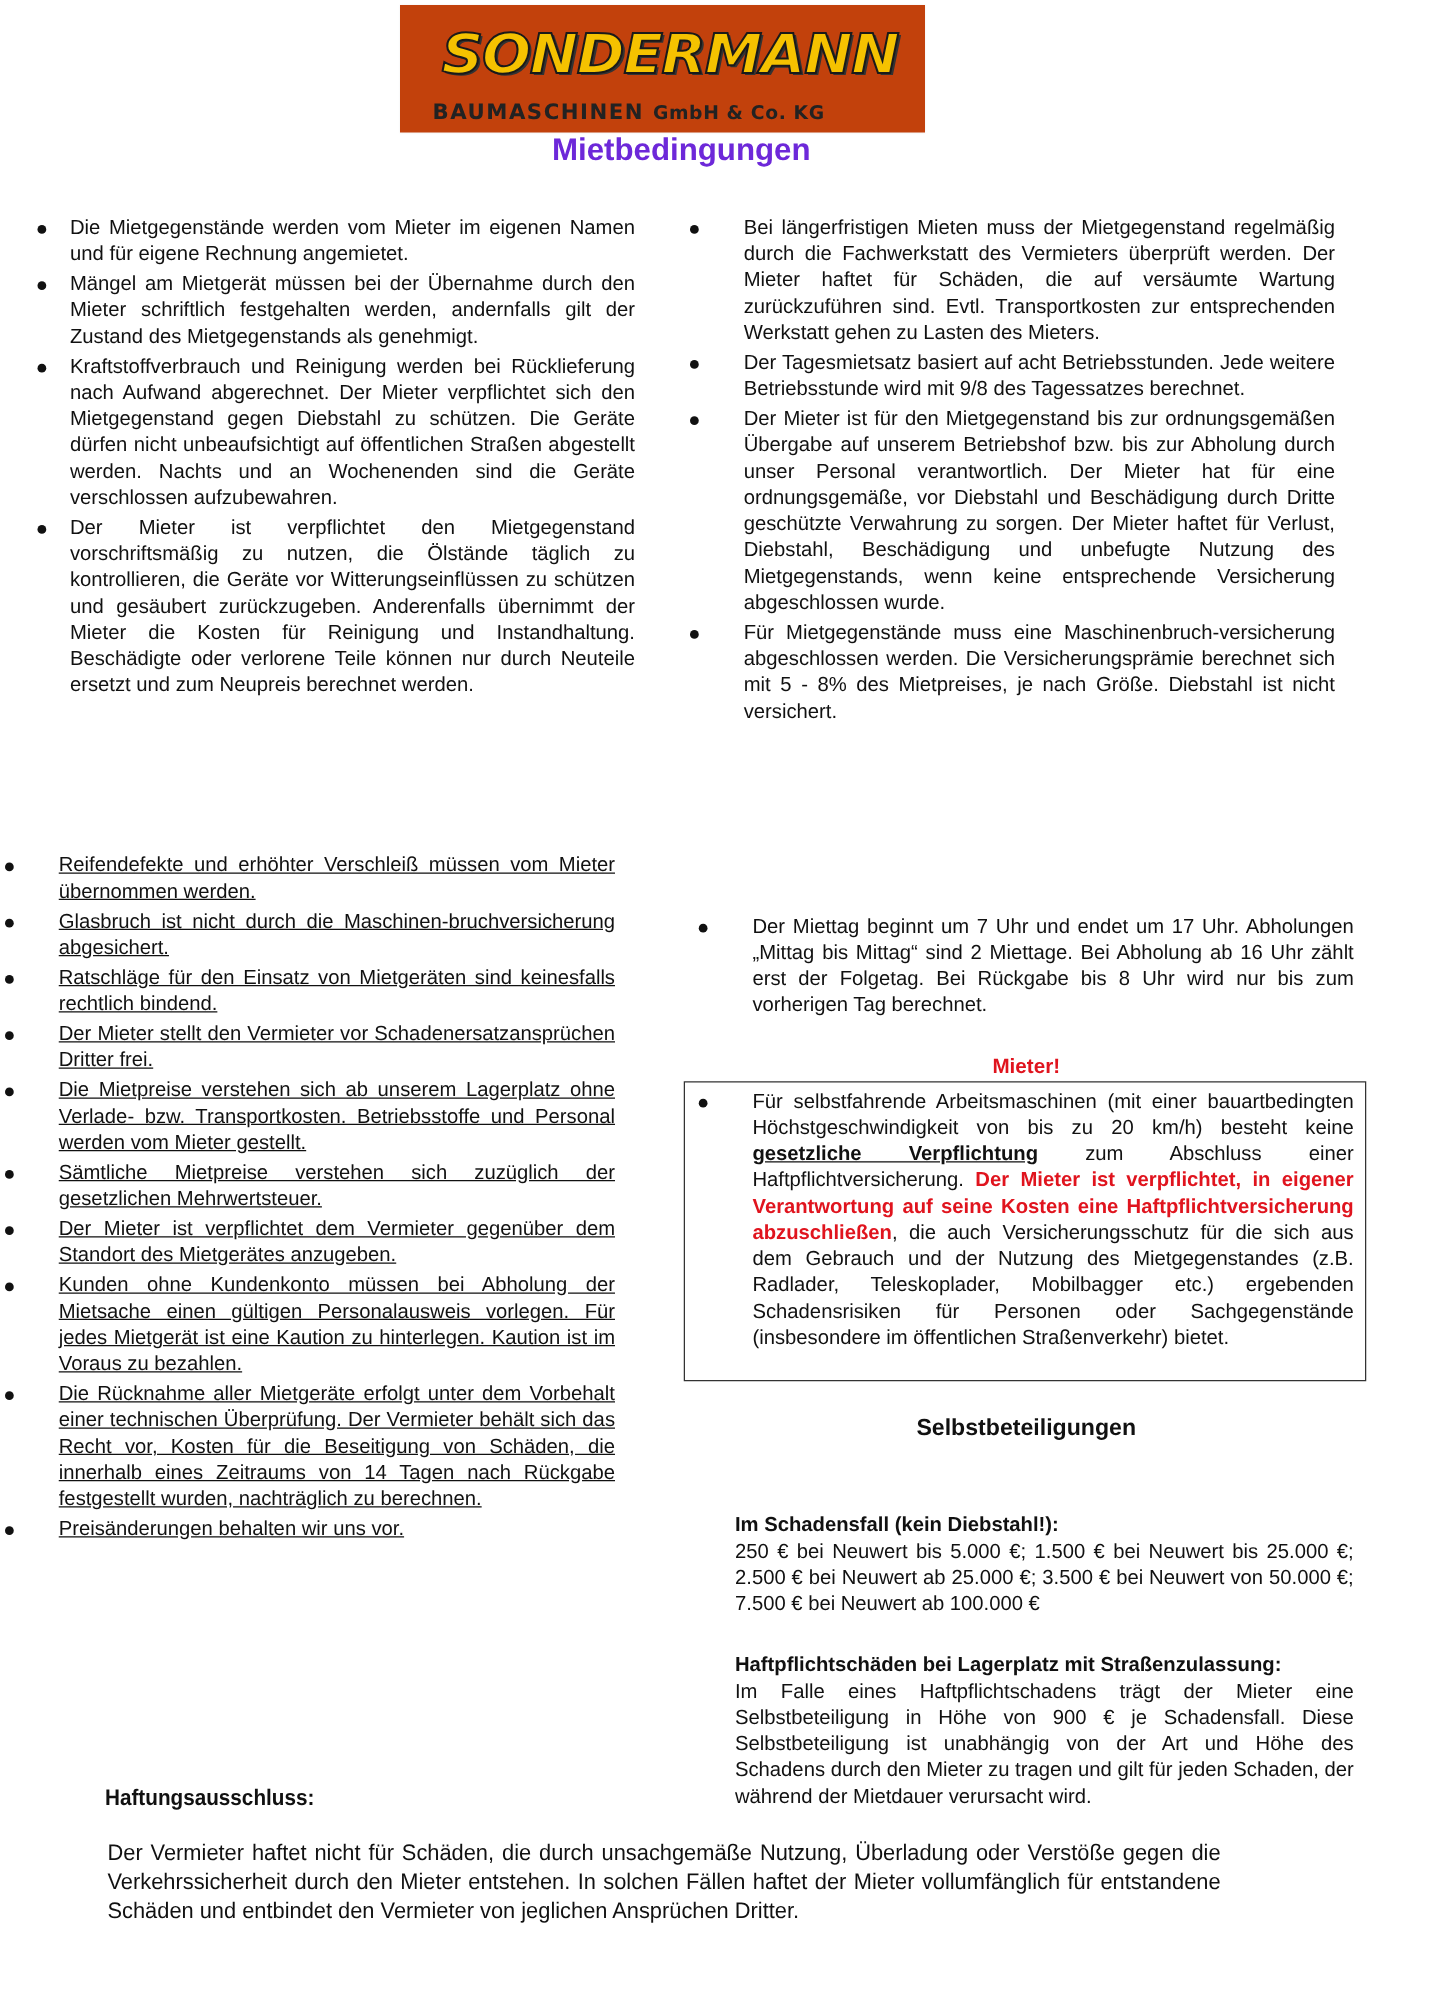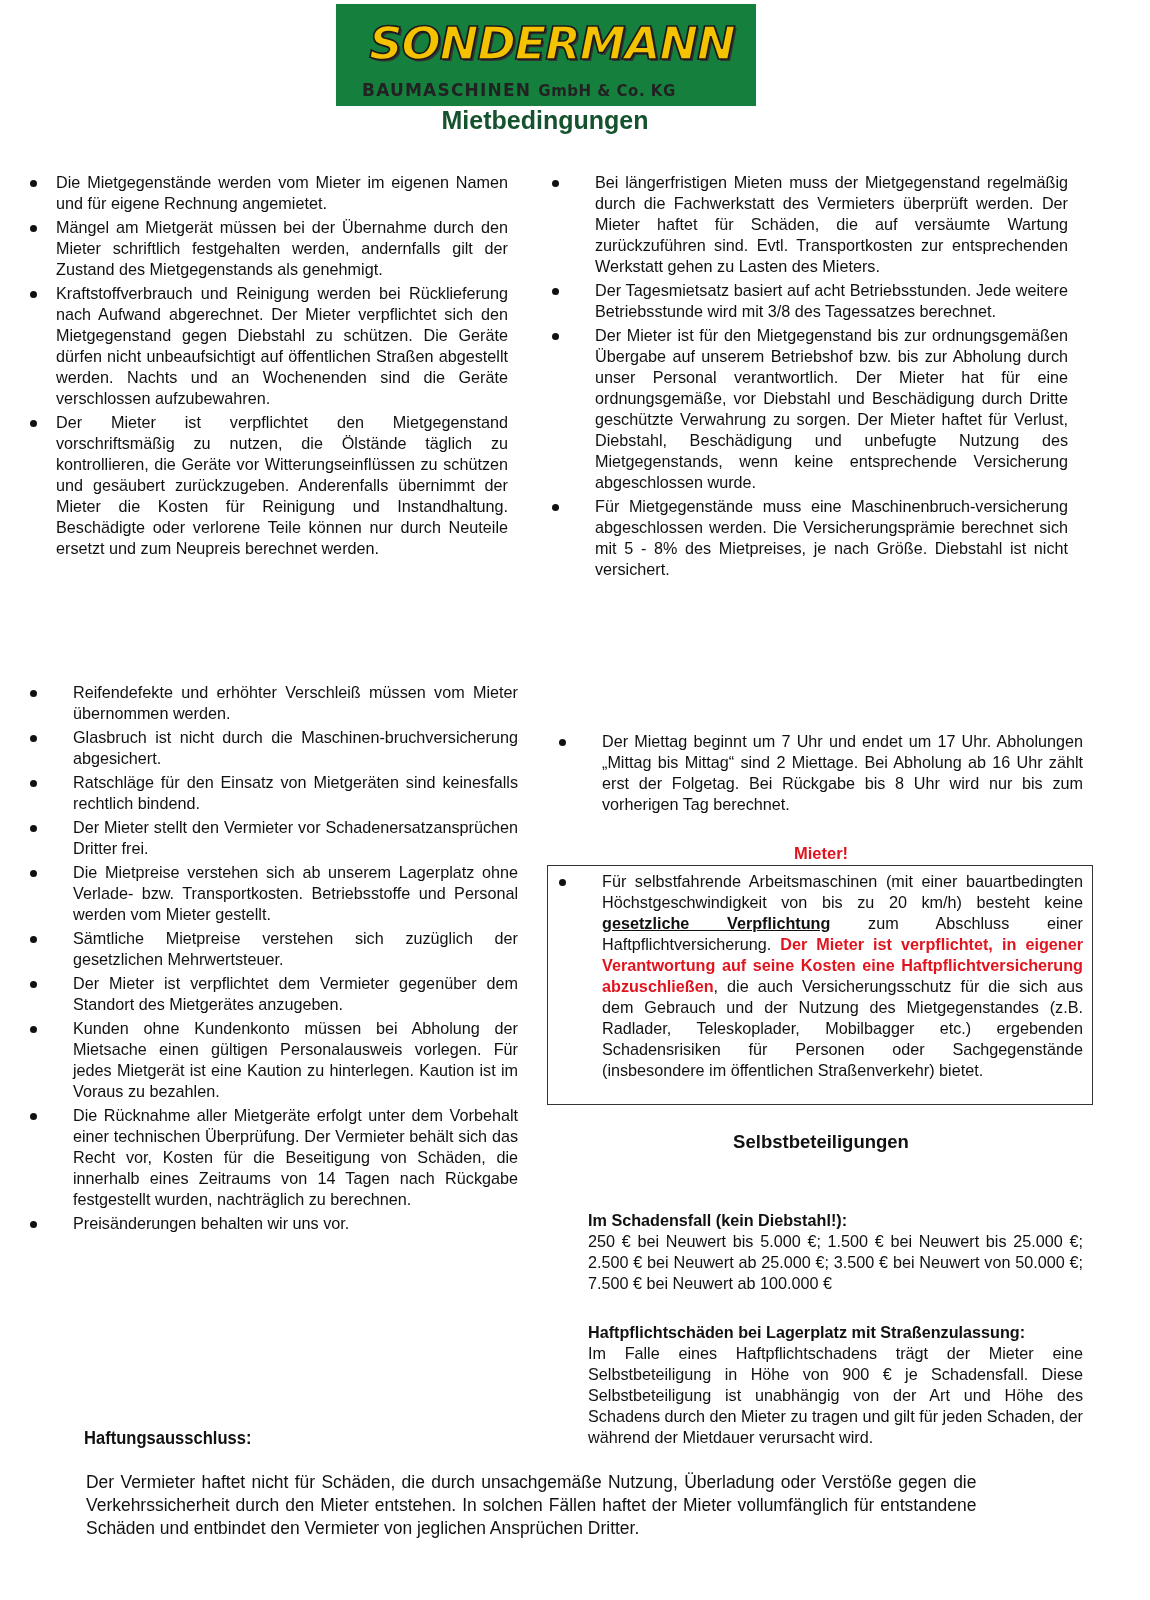--- a/index.html
+++ b/index.html
@@ -1,51 +1,51 @@
 <!DOCTYPE html>
 <html><head>
 <meta charset="utf-8">
 <style>
   html, body { margin: 0; padding: 0; background: #ffffff; }
   body {
     width: 1150px; height: 1600px; position: relative; overflow: hidden;
     font-family: "Liberation Sans", sans-serif; color: #111; font-size: 16.2px;
   }
   .logo-box {
-    position: absolute; left: 336px; top: 4px; width: 420px; height: 102px;
-    background: #15803d; box-shadow: 0 0 2px #f0f0f0;
+    position: absolute; left: 320px; top: 4px; width: 420px; height: 102px;
+    background: #c2410c; box-shadow: 0 0 2px #f0f0f0;
   }
   .logo-main {
     position: absolute; left: 26px; top: 14px; width: 380px; text-align: center;
     font-family: "DejaVu Sans", sans-serif; font-weight: bold; font-style: italic;
     font-size: 44px; letter-spacing: -1px; color: #f5c200;
     -webkit-text-stroke: 1.6px #1a1a1a;
     text-shadow: 2px 2px 0 #333;
     transform: scaleX(1.05);
   }
   .logo-sub {
     position: absolute; left: 26px; top: 76px; width: 380px; text-align: left;
     font-family: "DejaVu Sans", sans-serif; font-weight: bold; font-size: 17px;
     letter-spacing: 1.2px; color: #222;
   }
   .logo-sub .small { font-size: 15px; letter-spacing: 0.5px; text-align: right; }
   .page-title {
     position: absolute; left: 330px; top: 106px; width: 430px; text-align: center;
-    font-weight: bold; font-size: 25px; color: #14532d;
+    font-weight: bold; font-size: 25px; color: #6d28d9;
   }
   ul.terms { list-style: none; margin: 0; padding: 0; position: absolute; }
   ul.terms li { position: relative; text-align: justify; line-height: 21px; margin-bottom: 3px; }
   ul.terms li .bullet {
     position: absolute; width: 7px; height: 7px; border-radius: 50%; background: #111; top: 8px;
   }
   #col1 { left: 56px; top: 172px; width: 452px; }
   #col1 li .bullet { left: -26px; }
   #col2 { left: 595px; top: 172px; width: 473px; }
   #col2 li .bullet { left: -43px; }
-  #col3 { left: 73px; top: 682px; width: 445px; }
+  #col3 { left: 47px; top: 682px; width: 445px; text-decoration: underline; }
   #col3 li .bullet { left: -43px; }
   #col4 { left: 602px; top: 731px; width: 481px; }
   #col4 li .bullet { left: -43px; }
   .achtung-title {
     position: absolute; left: 548px; top: 844px; width: 546px; text-align: center;
     color: #e0141e; font-weight: bold; font-size: 16.5px;
   }
   .achtung-box {
     position: absolute; left: 547px; top: 865px; width: 546px; height: 240px;
     border: 1.5px solid #333; box-sizing: border-box;
@@ -88,21 +88,21 @@
 
 <ul class="terms" id="col1">
   <li><span class="bullet"></span><span>Die Mietgegenstände werden vom Mieter im eigenen Namen und für eigene Rechnung angemietet.</span></li>
   <li><span class="bullet"></span><span>Mängel am Mietgerät müssen bei der Übernahme durch den Mieter schriftlich festgehalten werden, andernfalls gilt der Zustand des Mietgegenstands als genehmigt.</span></li>
   <li><span class="bullet"></span><span>Kraftstoffverbrauch und Reinigung werden bei Rücklieferung nach Aufwand abgerechnet. Der Mieter verpflichtet sich den Mietgegenstand gegen Diebstahl zu schützen. Die Geräte dürfen nicht unbeaufsichtigt auf öffentlichen Straßen abgestellt werden. Nachts und an Wochenenden sind die Geräte verschlossen aufzubewahren.</span></li>
   <li><span class="bullet"></span><span>Der Mieter ist verpflichtet den Mietgegenstand vorschriftsmäßig zu nutzen, die Ölstände täglich zu kontrollieren, die Geräte vor Witterungseinflüssen zu schützen und gesäubert zurückzugeben. Anderenfalls übernimmt der Mieter die Kosten für Reinigung und Instandhaltung. Beschädigte oder verlorene Teile können nur durch Neuteile ersetzt und zum Neupreis berechnet werden.</span></li>
 </ul>
 
 <ul class="terms" id="col2">
   <li><span class="bullet"></span><span>Bei längerfristigen Mieten muss der Mietgegenstand regelmäßig durch die Fachwerkstatt des Vermieters überprüft werden. Der Mieter haftet für Schäden, die auf versäumte Wartung zurückzuführen sind. Evtl. Transportkosten zur entsprechenden Werkstatt gehen zu Lasten des Mieters.</span></li>
-  <li><span class="bullet"></span><span>Der Tagesmietsatz basiert auf acht Betriebsstunden. Jede weitere Betriebsstunde wird mit 3/8 des Tagessatzes berechnet.</span></li>
+  <li><span class="bullet"></span><span>Der Tagesmietsatz basiert auf acht Betriebsstunden. Jede weitere Betriebsstunde wird mit 9/8 des Tagessatzes berechnet.</span></li>
   <li><span class="bullet"></span><span>Der Mieter ist für den Mietgegenstand bis zur ordnungsgemäßen Übergabe auf unserem Betriebshof bzw. bis zur Abholung durch unser Personal verantwortlich. Der Mieter hat für eine ordnungsgemäße, vor Diebstahl und Beschädigung durch Dritte geschützte Verwahrung zu sorgen. Der Mieter haftet für Verlust, Diebstahl, Beschädigung und unbefugte Nutzung des Mietgegenstands, wenn keine entsprechende Versicherung abgeschlossen wurde.</span></li>
   <li><span class="bullet"></span><span>Für Mietgegenstände muss eine Maschinenbruch-versicherung abgeschlossen werden. Die Versicherungsprämie berechnet sich mit 5 - 8% des Mietpreises, je nach Größe. Diebstahl ist nicht versichert.</span></li>
 </ul>
 
 <ul class="terms" id="col3">
   <li><span class="bullet"></span><span>Reifendefekte und erhöhter Verschleiß müssen vom Mieter übernommen werden.</span></li>
   <li><span class="bullet"></span><span>Glasbruch ist nicht durch die Maschinen-bruchversicherung abgesichert.</span></li>
   <li><span class="bullet"></span><span>Ratschläge für den Einsatz von Mietgeräten sind keinesfalls rechtlich bindend.</span></li>
   <li><span class="bullet"></span><span>Der Mieter stellt den Vermieter vor Schadenersatzansprüchen Dritter frei.</span></li>
   <li><span class="bullet"></span><span>Die Mietpreise verstehen sich ab unserem Lagerplatz ohne Verlade- bzw. Transportkosten. Betriebsstoffe und Personal werden vom Mieter gestellt.</span></li>

